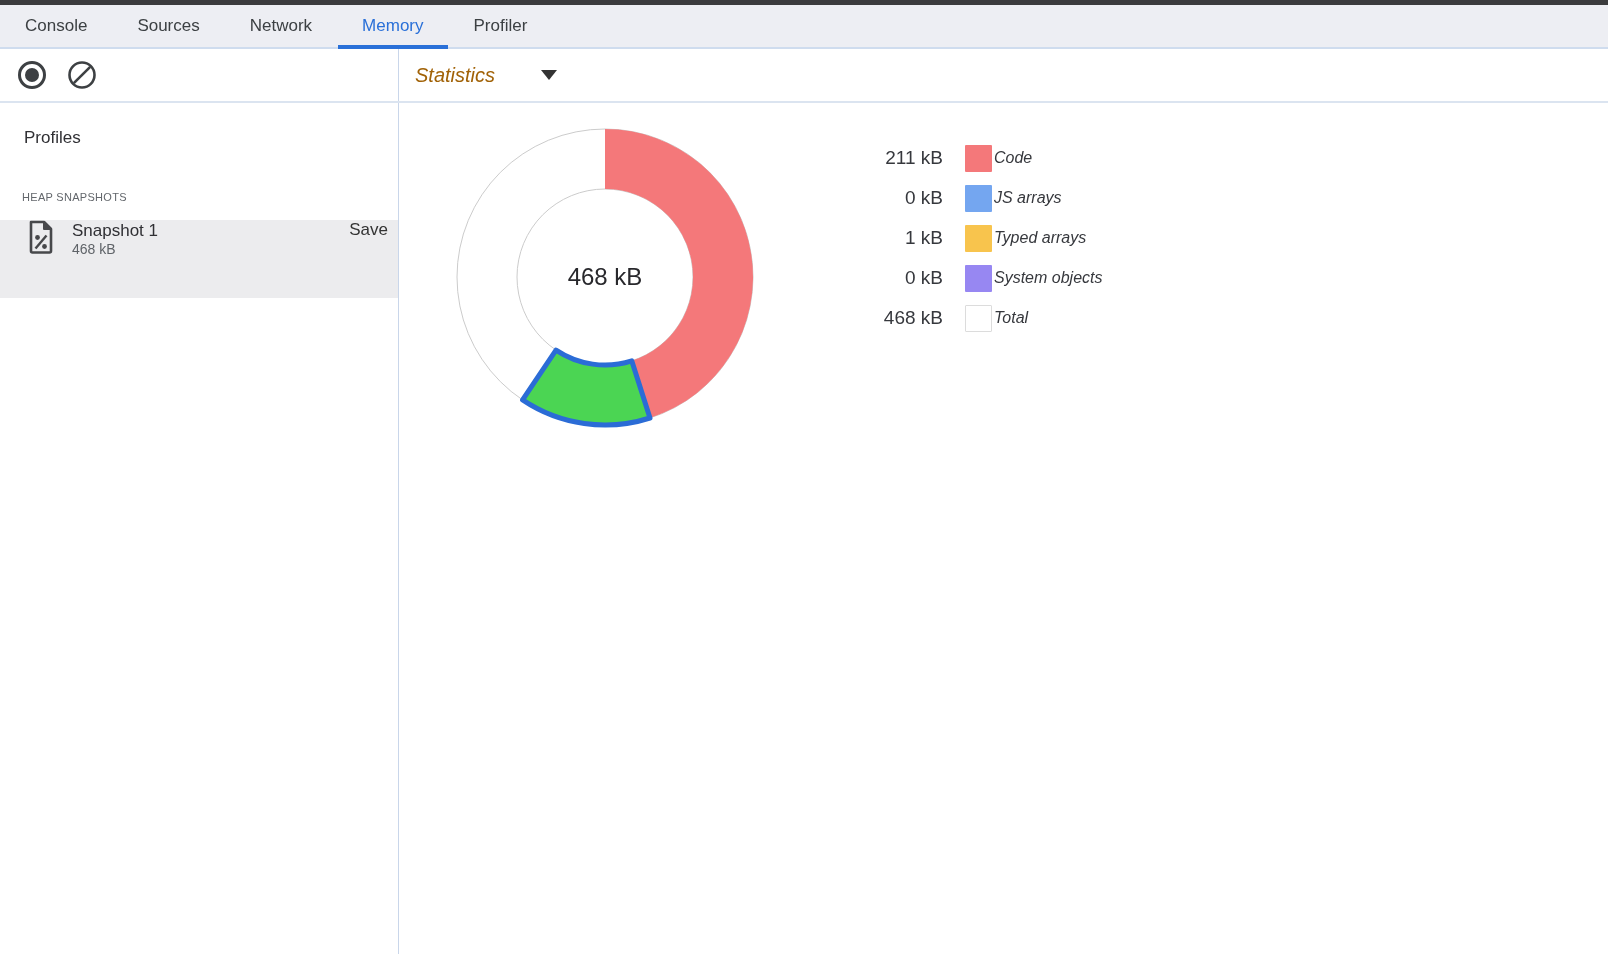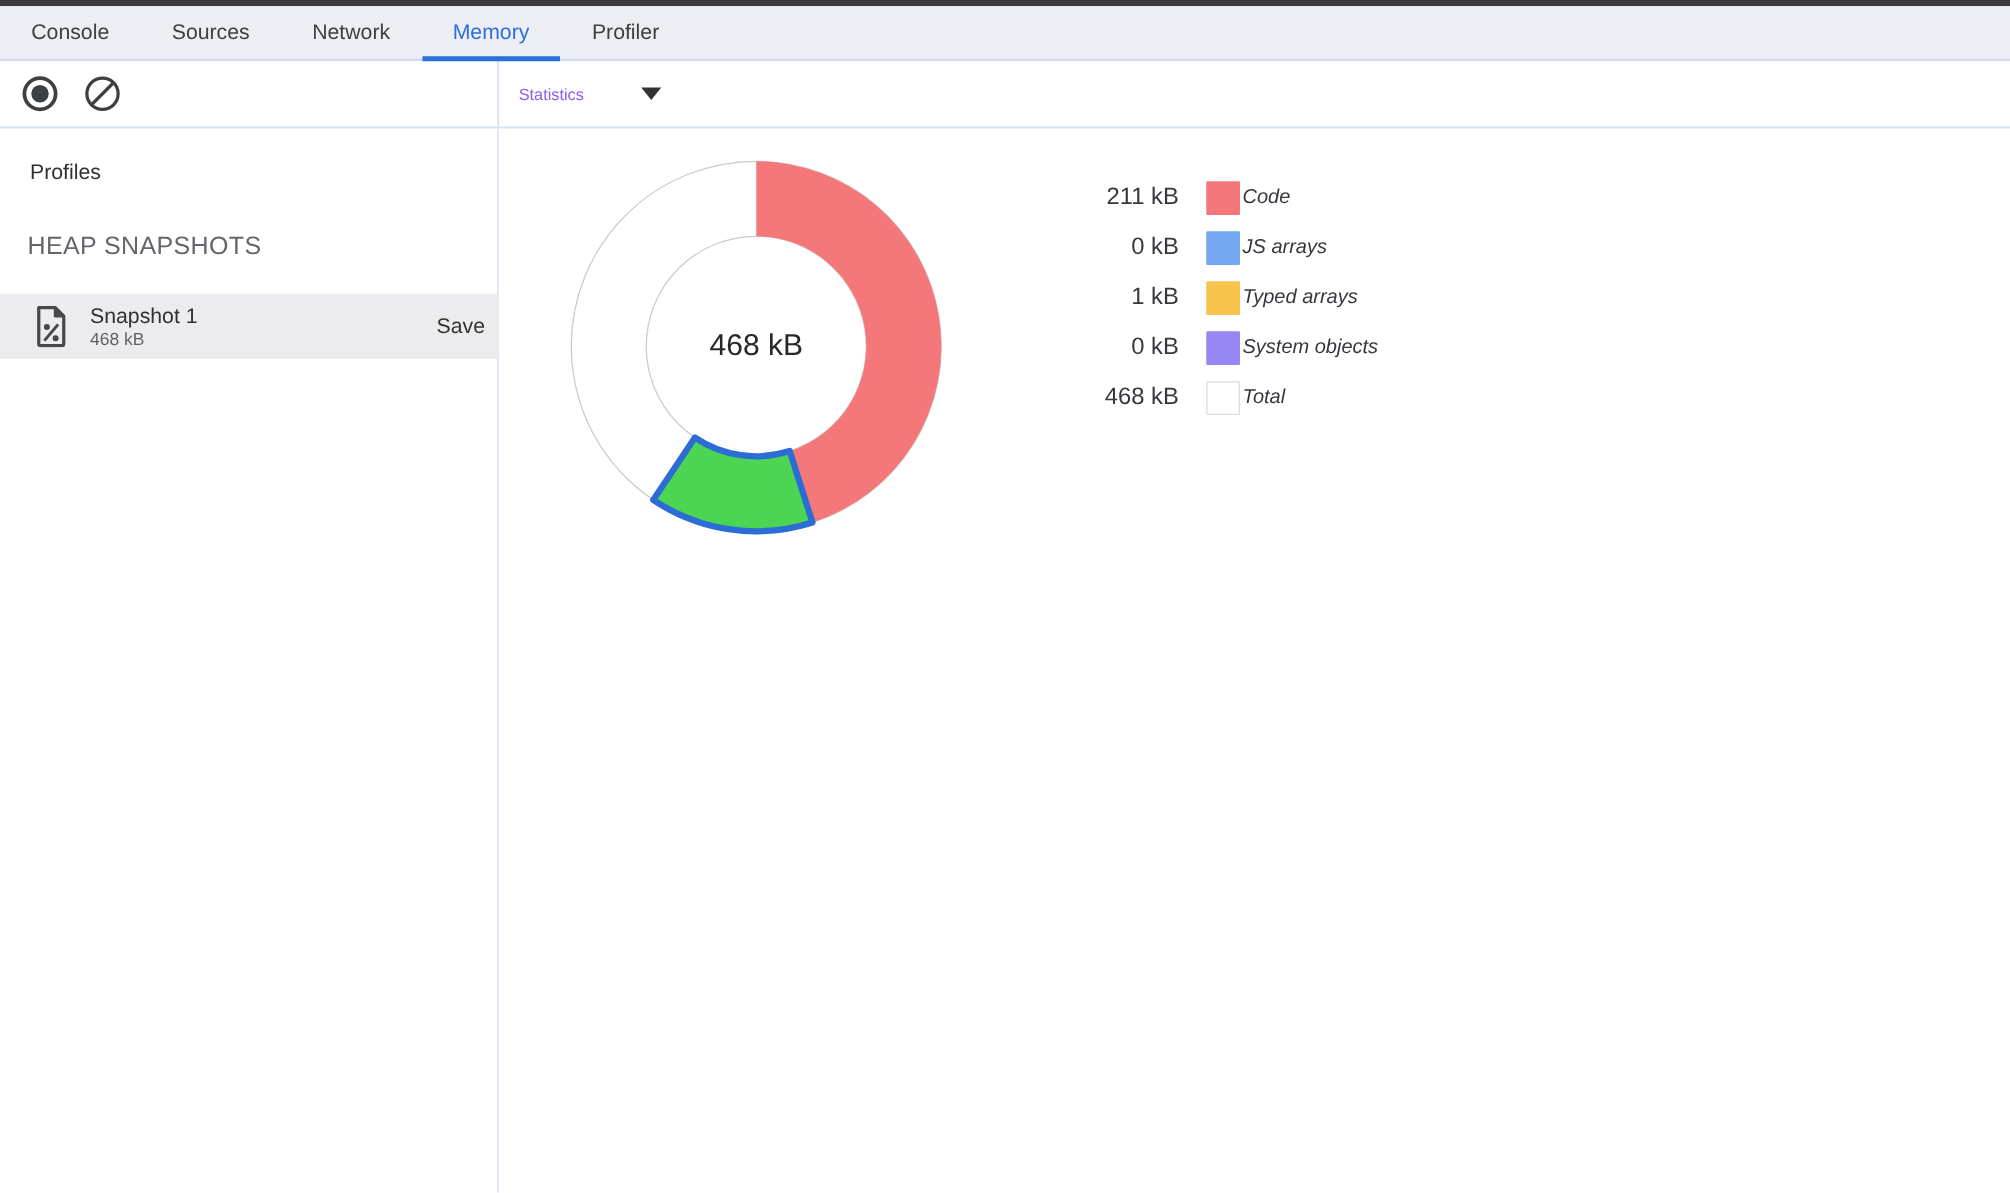--- a/index.html
+++ b/index.html
@@ -17,33 +17,33 @@
   .tab.active::after { content:""; position:absolute; left:1px; right:1px; bottom:-2px;
                        height:4px; background:var(--accent-blue,#2a70d8); }
 
   
   .toolbar { height:54px; display:flex; border-bottom:2px solid #dbe4f0; background:#fff; }
   .toolbar-left { width:399px; flex:0 0 399px; border-right:1px solid #c9d6ea;
                   display:flex; align-items:center; padding-left:16px; gap:18px; }
   .icon-btn { width:32px; height:32px; display:flex; align-items:center; justify-content:center;
               cursor:pointer; background:none; border:none; }
   .toolbar-right { flex:1; display:flex; align-items:center; padding-left:16px; }
-  .view-select { display:flex; align-items:center; font-size:13px; color:#8b5cf6; cursor:pointer; }
+  .view-select { display:flex; align-items:center; font-size:20px; color:#a16207; cursor:pointer;font-style:italic; }
   .view-select .caret { margin-left:46px; width:0; height:0;
                         border-left:8px solid transparent; border-right:8px solid transparent;
                         border-top:10px solid #333; }
 
   
   .content { display:flex; height:893px; }
   .sidebar { width:399px; flex:0 0 399px; border-right:1px solid #c9d6ea; background:#fff; }
   .sidebar-title { margin:24px 0 0 24px; font-size:17px; color:#303034; line-height:22px; }
-  .section-head { margin:38px 0 0 22px; font-size:20px; color:#63676c;
+  .section-head { margin:38px 0 0 22px; font-size:11px; color:#63676c;
                   letter-spacing:0.3px; line-height:20px; }
-  .snap-row { margin-top:28px; height:52px; background:var(--selected-row-bg,#ececee);
-              display:flex; align-items:center; padding:0 10px 0 28px; cursor:pointer; }
+  .snap-row { margin-top:13px; height:78px; background:var(--selected-row-bg,#ececee);
+              display:flex; align-items:flex-start; padding:0 10px 0 28px; cursor:pointer; }
   .snap-icon { width:26px; height:34px; flex:0 0 26px; }
   .snap-text { margin-left:18px; flex:1; }
   .snap-name { font-size:17px; color:#303034; line-height:21px; }
   .snap-size { font-size:14px; color:#5f6368; line-height:17px; }
   .snap-save { font-size:17px; color:#333; cursor:pointer; }
 
   .main { flex:1; position:relative; background:#fff; }
 
   
   .donut-wrap { position:absolute; left:41px; top:9px; width:330px; height:330px; }

